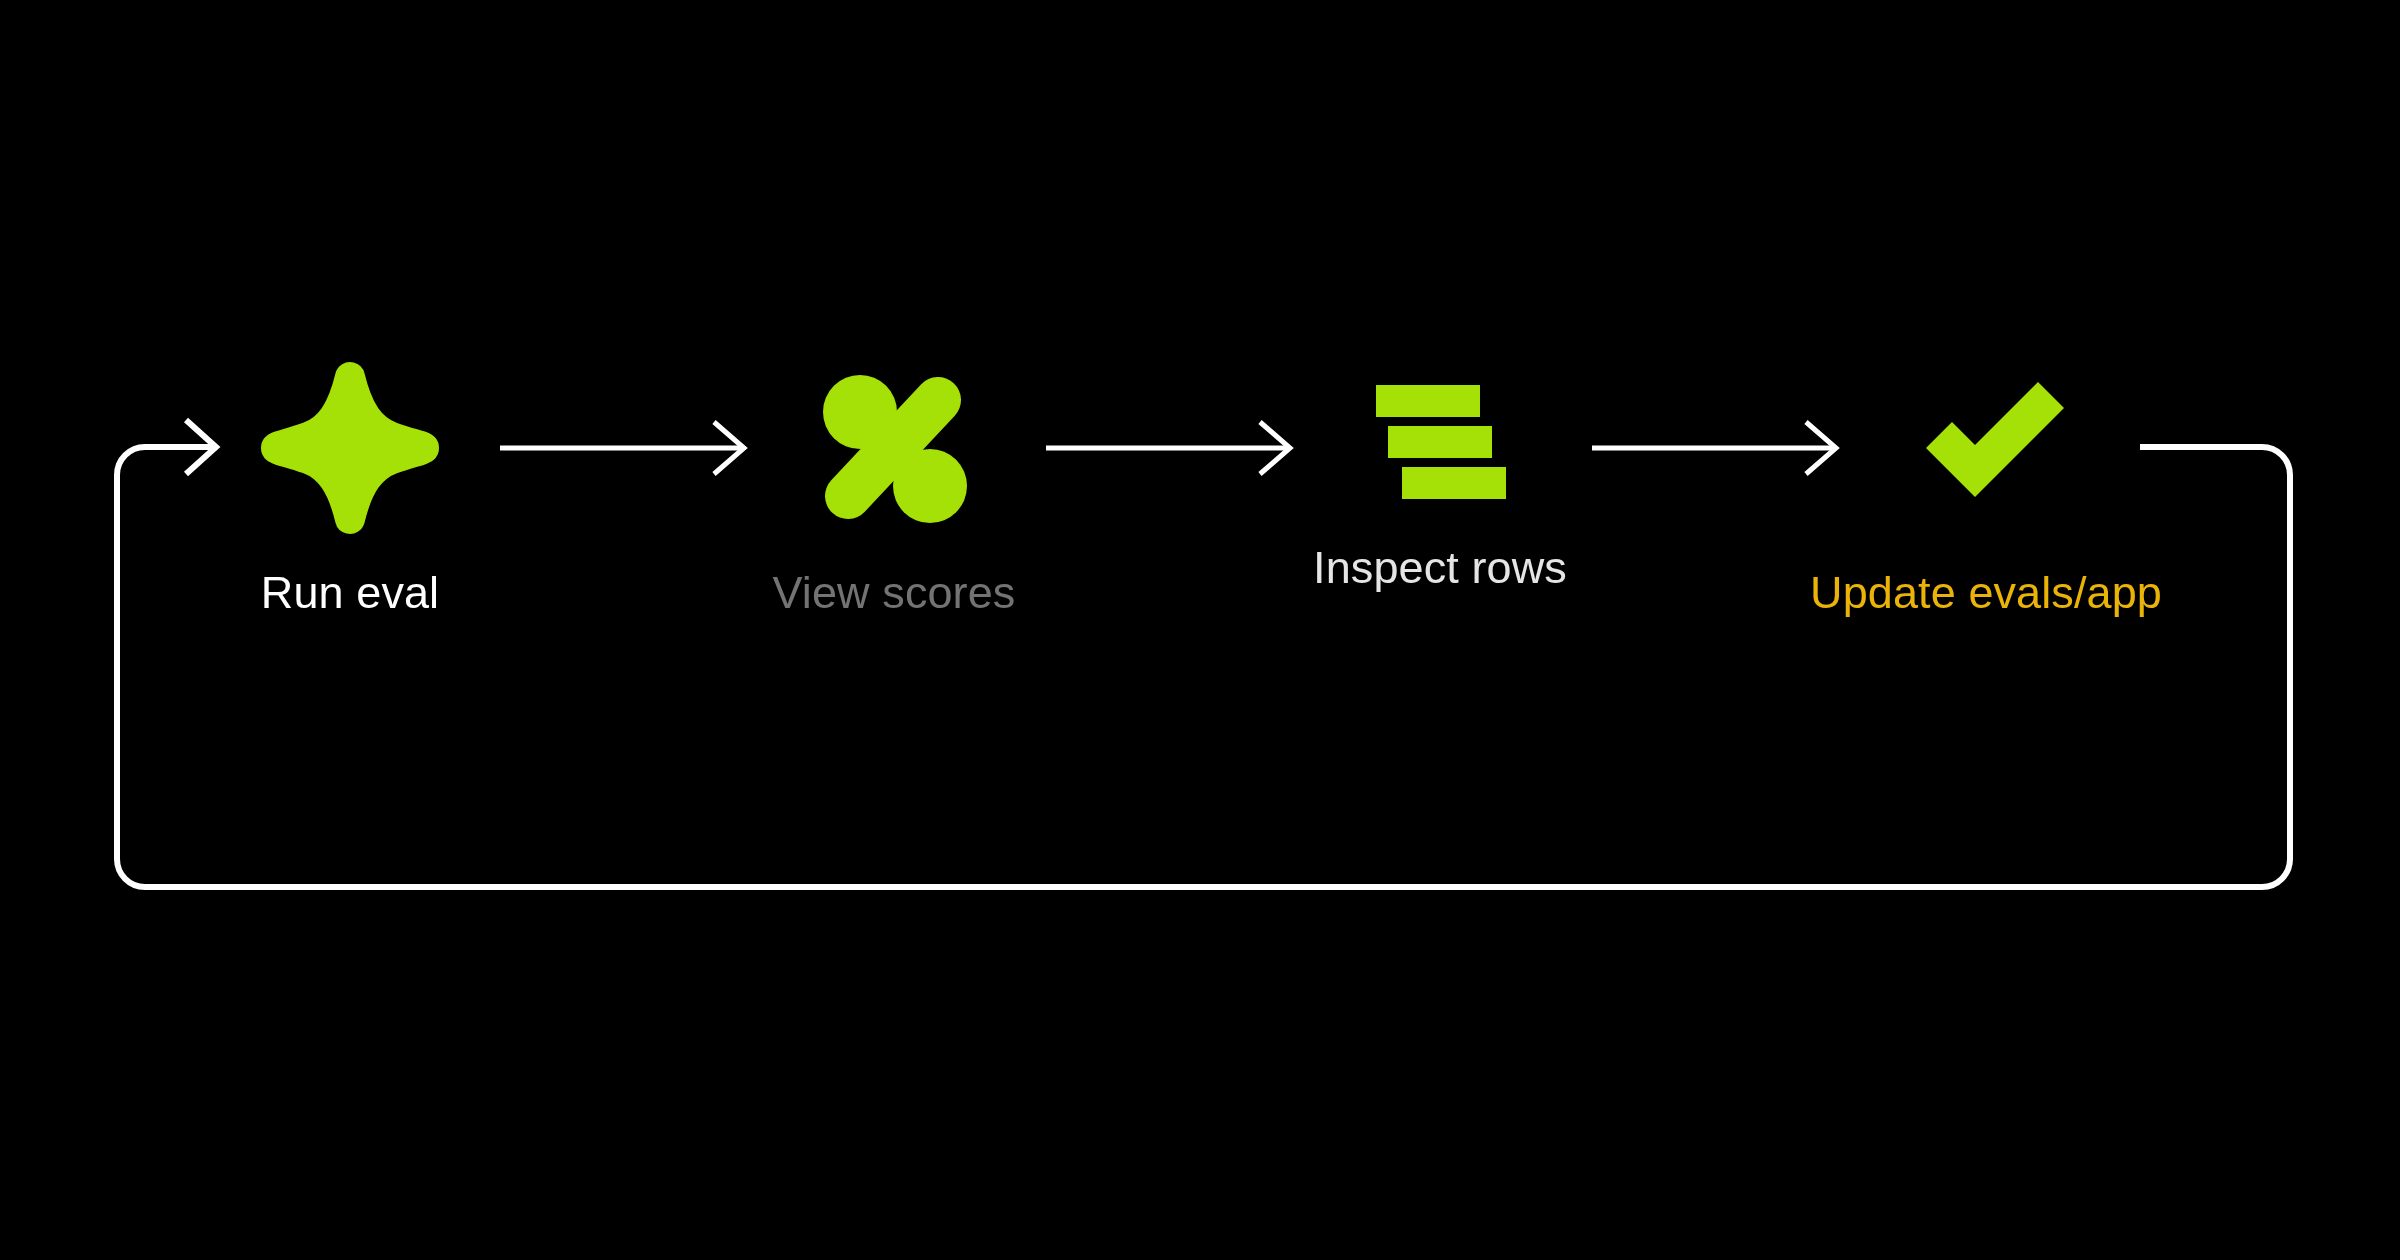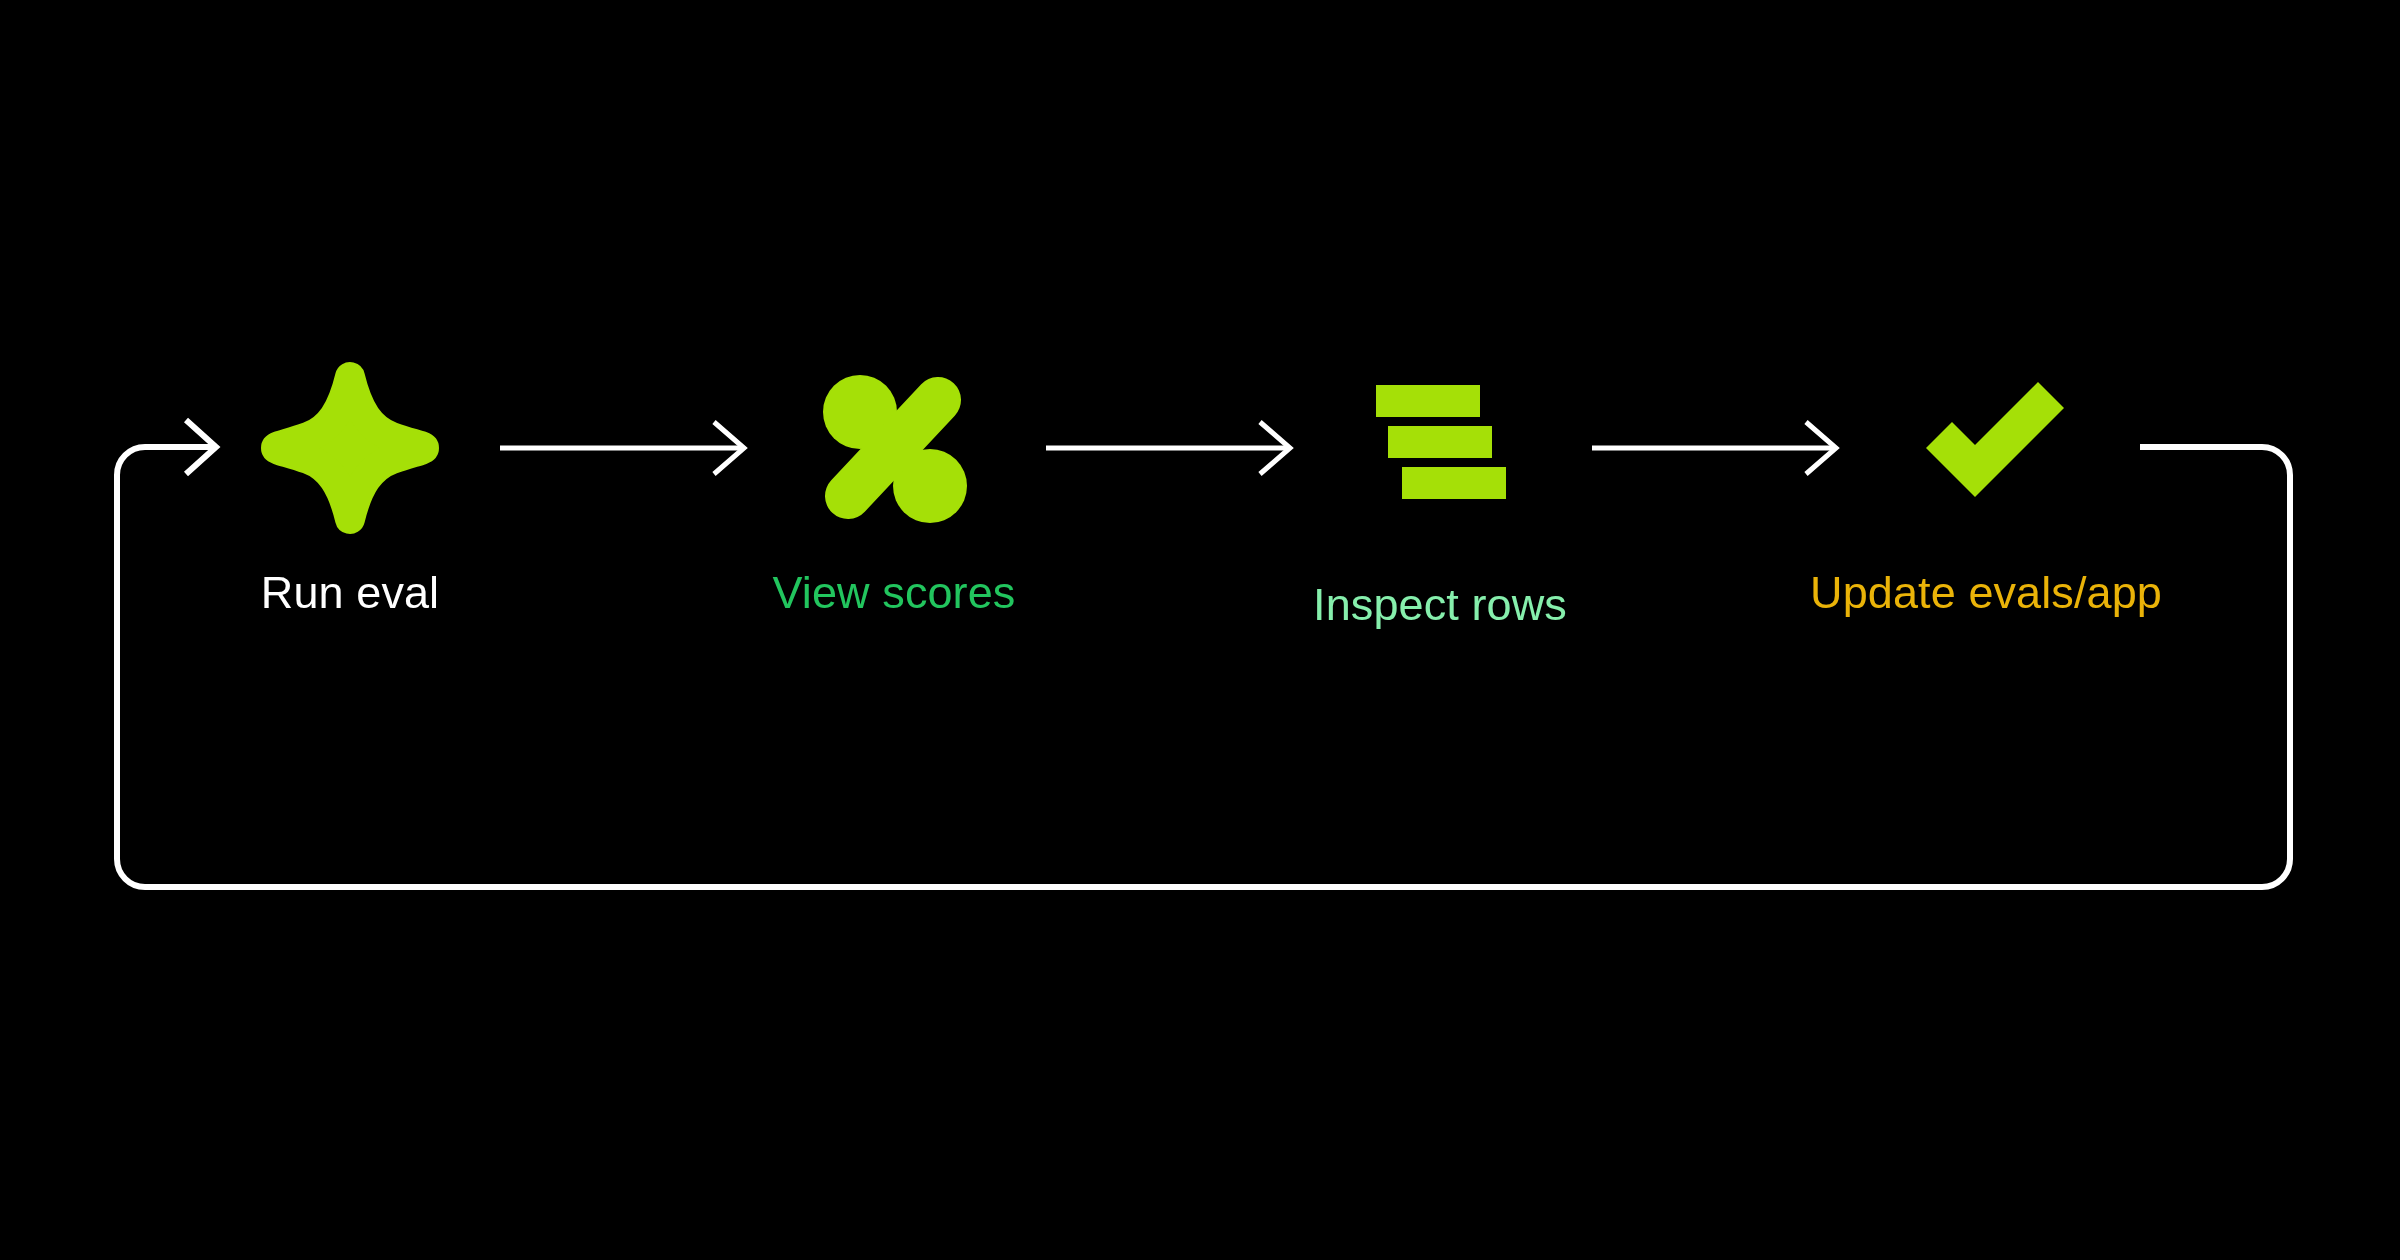--- a/index.html
+++ b/index.html
@@ -122,19 +122,19 @@
                L 1975 445
                L 2038 382
                L 2064 408
                L 1975 497 Z" fill="#A5E007"></path>
     </g>
 
   </svg>
 
   <div class="step-label" style="left: 350px; top: 570px; color: rgb(255, 255, 255);">Run eval</div>
 
-  <div class="step-label" style="left: 894px; top: 570px; color: #22c55e;">View scores</div>
+  <div class="step-label" style="left: 894px; top: 570px; color: #737373;">View scores</div>
 
-  <div class="step-label" style="left: 1440px; top: 582px; color: #86efac;">Inspect rows</div>
+  <div class="step-label" style="left: 1440px; top: 545px; color: #e5e5e5;">Inspect rows</div>
 
   <div class="step-label" style="left: 1986px; top: 570px; color: #eab308;">Update evals/app</div>
 
 </div>
 
 </body></html>

